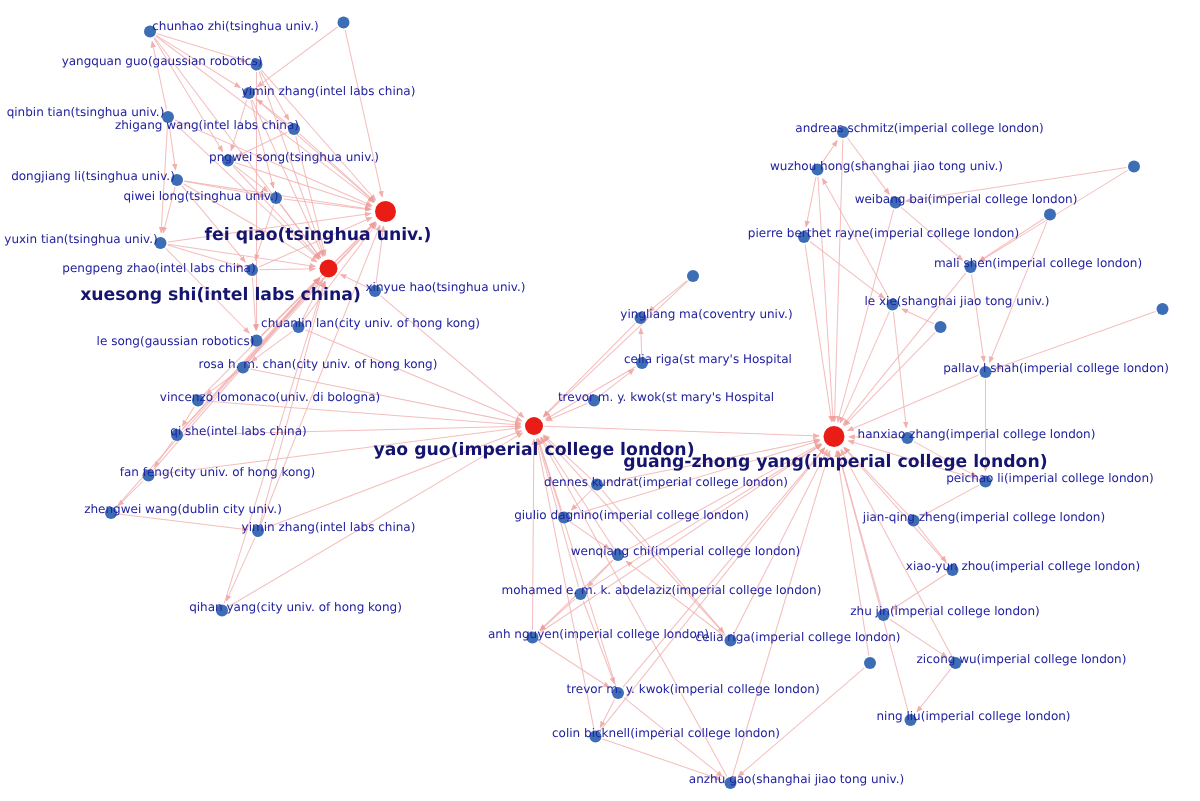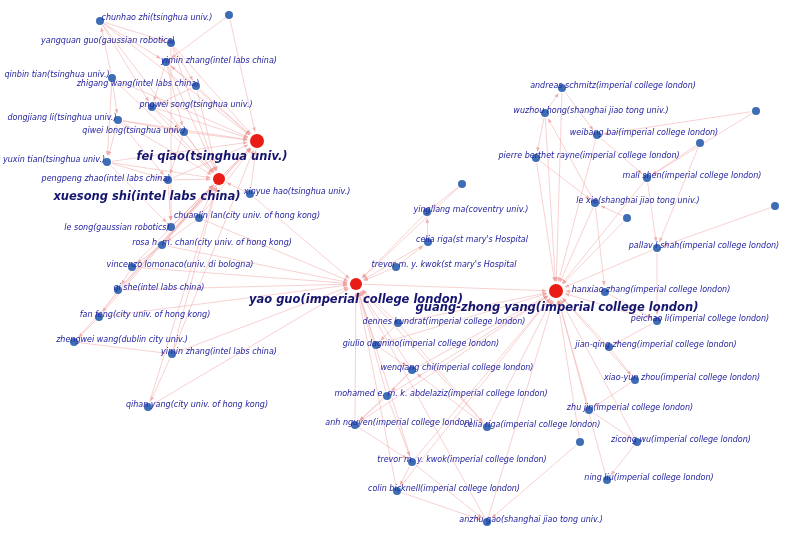--- a/index.html
+++ b/index.html
@@ -7,21 +7,20 @@
     padding: 0;
     background: #ffffff;
     font-family: "DejaVu Sans", sans-serif;
   }
   #stage {
     position: relative;
     width: 800px;
     height: 534px;
     background: #ffffff;
     overflow: hidden;
-    font-style: italic;
   }
   svg { display: block; }
   .edge-line {
     fill: none;
     stroke-width: 0.7;
     opacity: 0.8;
   }
   .node-label {
     font-family: "DejaVu Sans", sans-serif;
     font-size: 8px;

